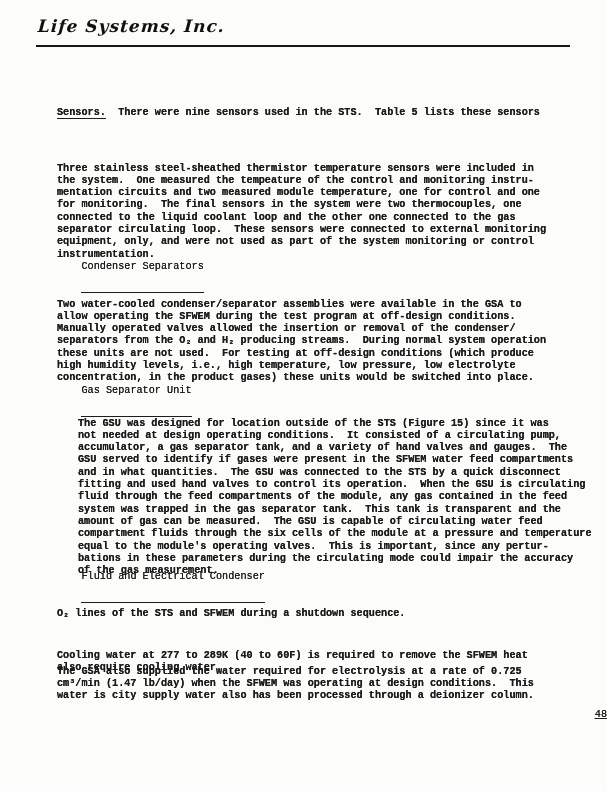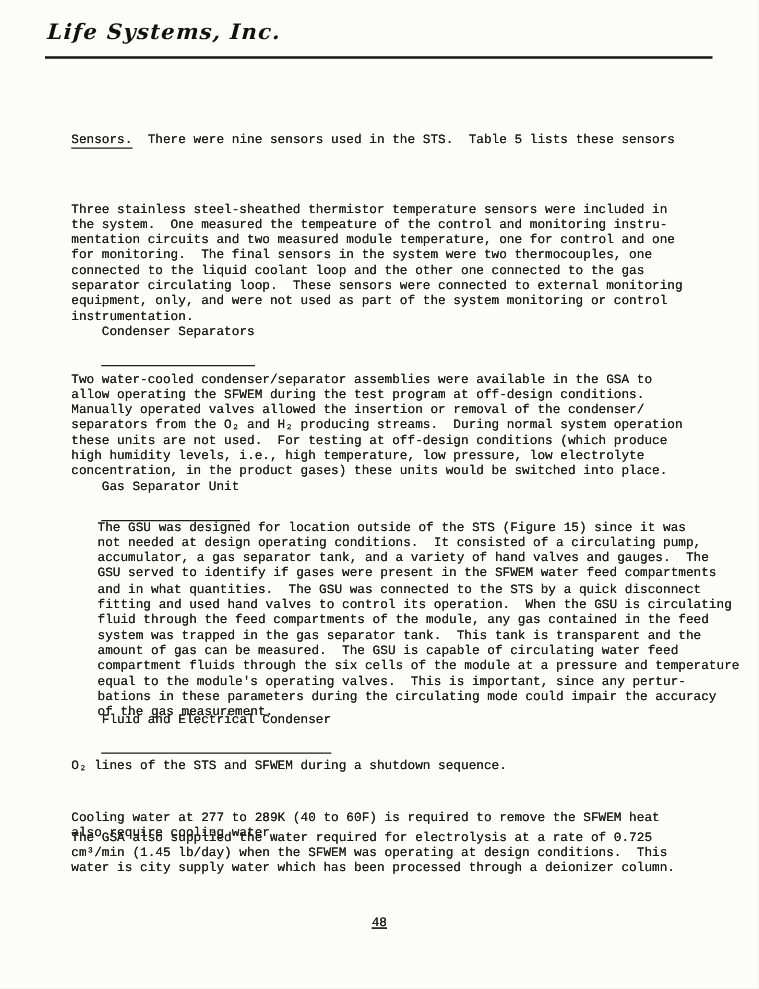--- a/index.html
+++ b/index.html
@@ -34,29 +34,29 @@
     background: #161616;
   }
   .block {
     position: absolute;
     left: 57px;
     font-size: 10.2px;
     line-height: 12.3px;
     white-space: pre;
     text-shadow: 0 0 0.4px #222;
   }
-  .tline { white-space: pre; }
+  .tline { white-space: pre; font-weight: bold; }
   .heading { border-bottom: 1px solid #1c1c1c; padding-bottom: 18px; display: inline-block; }
   .u { border-bottom: 1px solid #1c1c1c; }
   .page-number {
     position: absolute;
     left: 0;
-    top: 734px;
+    top: 709px;
     width: 607px;
-    text-align: center;
+    text-align: right;
     font-size: 10.2px;
     text-shadow: 0 0 0.4px #222;
     text-decoration: underline;
   }
   .b-sensors    { top: 82px; }
   .b-thermistor { top: 138px; }
   .h-condenser  { top: 249px; }
   .b-condenser  { top: 274px; }
   .h-gsu        { top: 373px; }
   .b-gsu        { top: 393px; margin-left: 21px; }
@@ -103,18 +103,18 @@
 
   <div class="block b-n2">
     <div><div class="tline">O₂ lines of the STS and SFWEM during a shutdown sequence.</div></div>
   </div>
 
   <div class="block b-cooling">
     <div><div class="tline">Cooling water at 277 to 289K (40 to 60F) is required to remove the SFWEM heat</div><div class="tline">also require cooling water.</div></div>
   </div>
 
   <div class="block b-gsa">
-    <div><div class="tline">The GSA also supplied the water required for electrolysis at a rate of 0.725</div><div class="tline">cm³/min (1.45 lb/day) when the SFWEM was operating at design conditions.  This</div><div class="tline">water is city supply water which has been processed through a deionizer column.</div></div>
+    <div><div class="tline">The GSA also supplied the water required for electrolysis at a rate of 0.725</div><div class="tline">cm³/min (1.47 lb/day) when the SFWEM was operating at design conditions.  This</div><div class="tline">water is city supply water also has been processed through a deionizer column.</div></div>
   </div>
 
   <div class="page-number">48</div>
 
 </div>
 
 </body></html>

